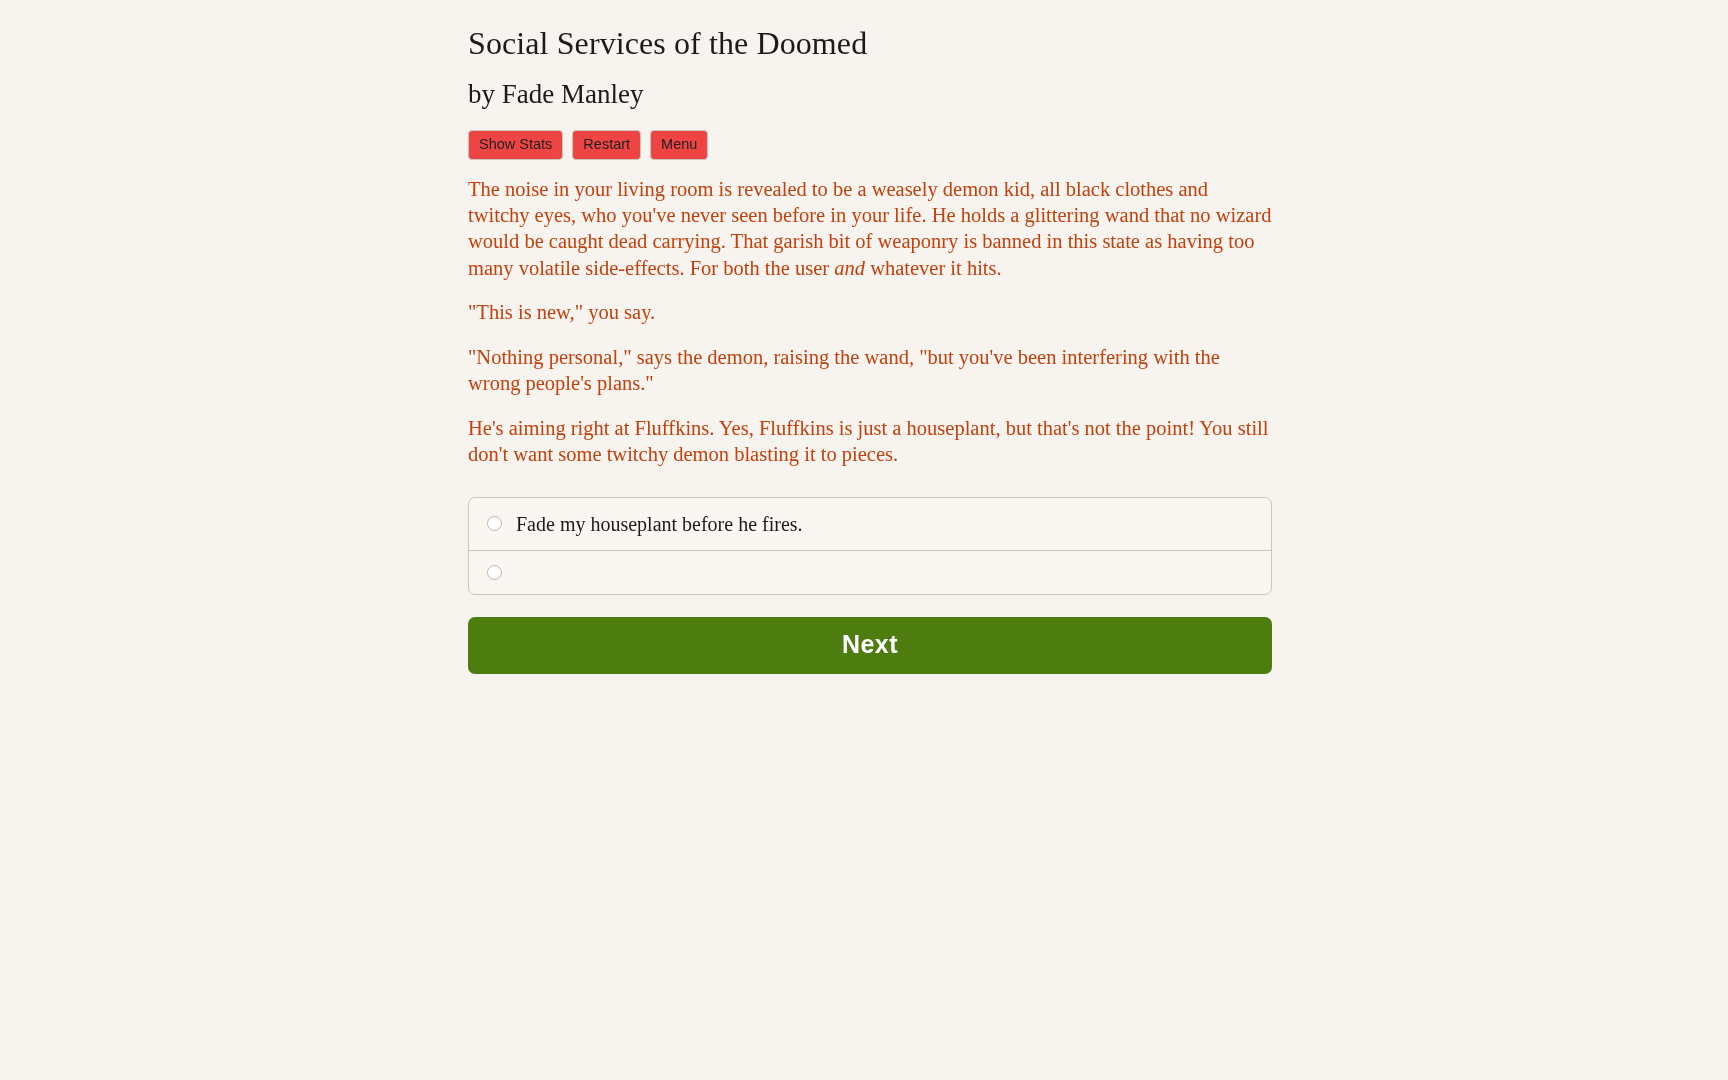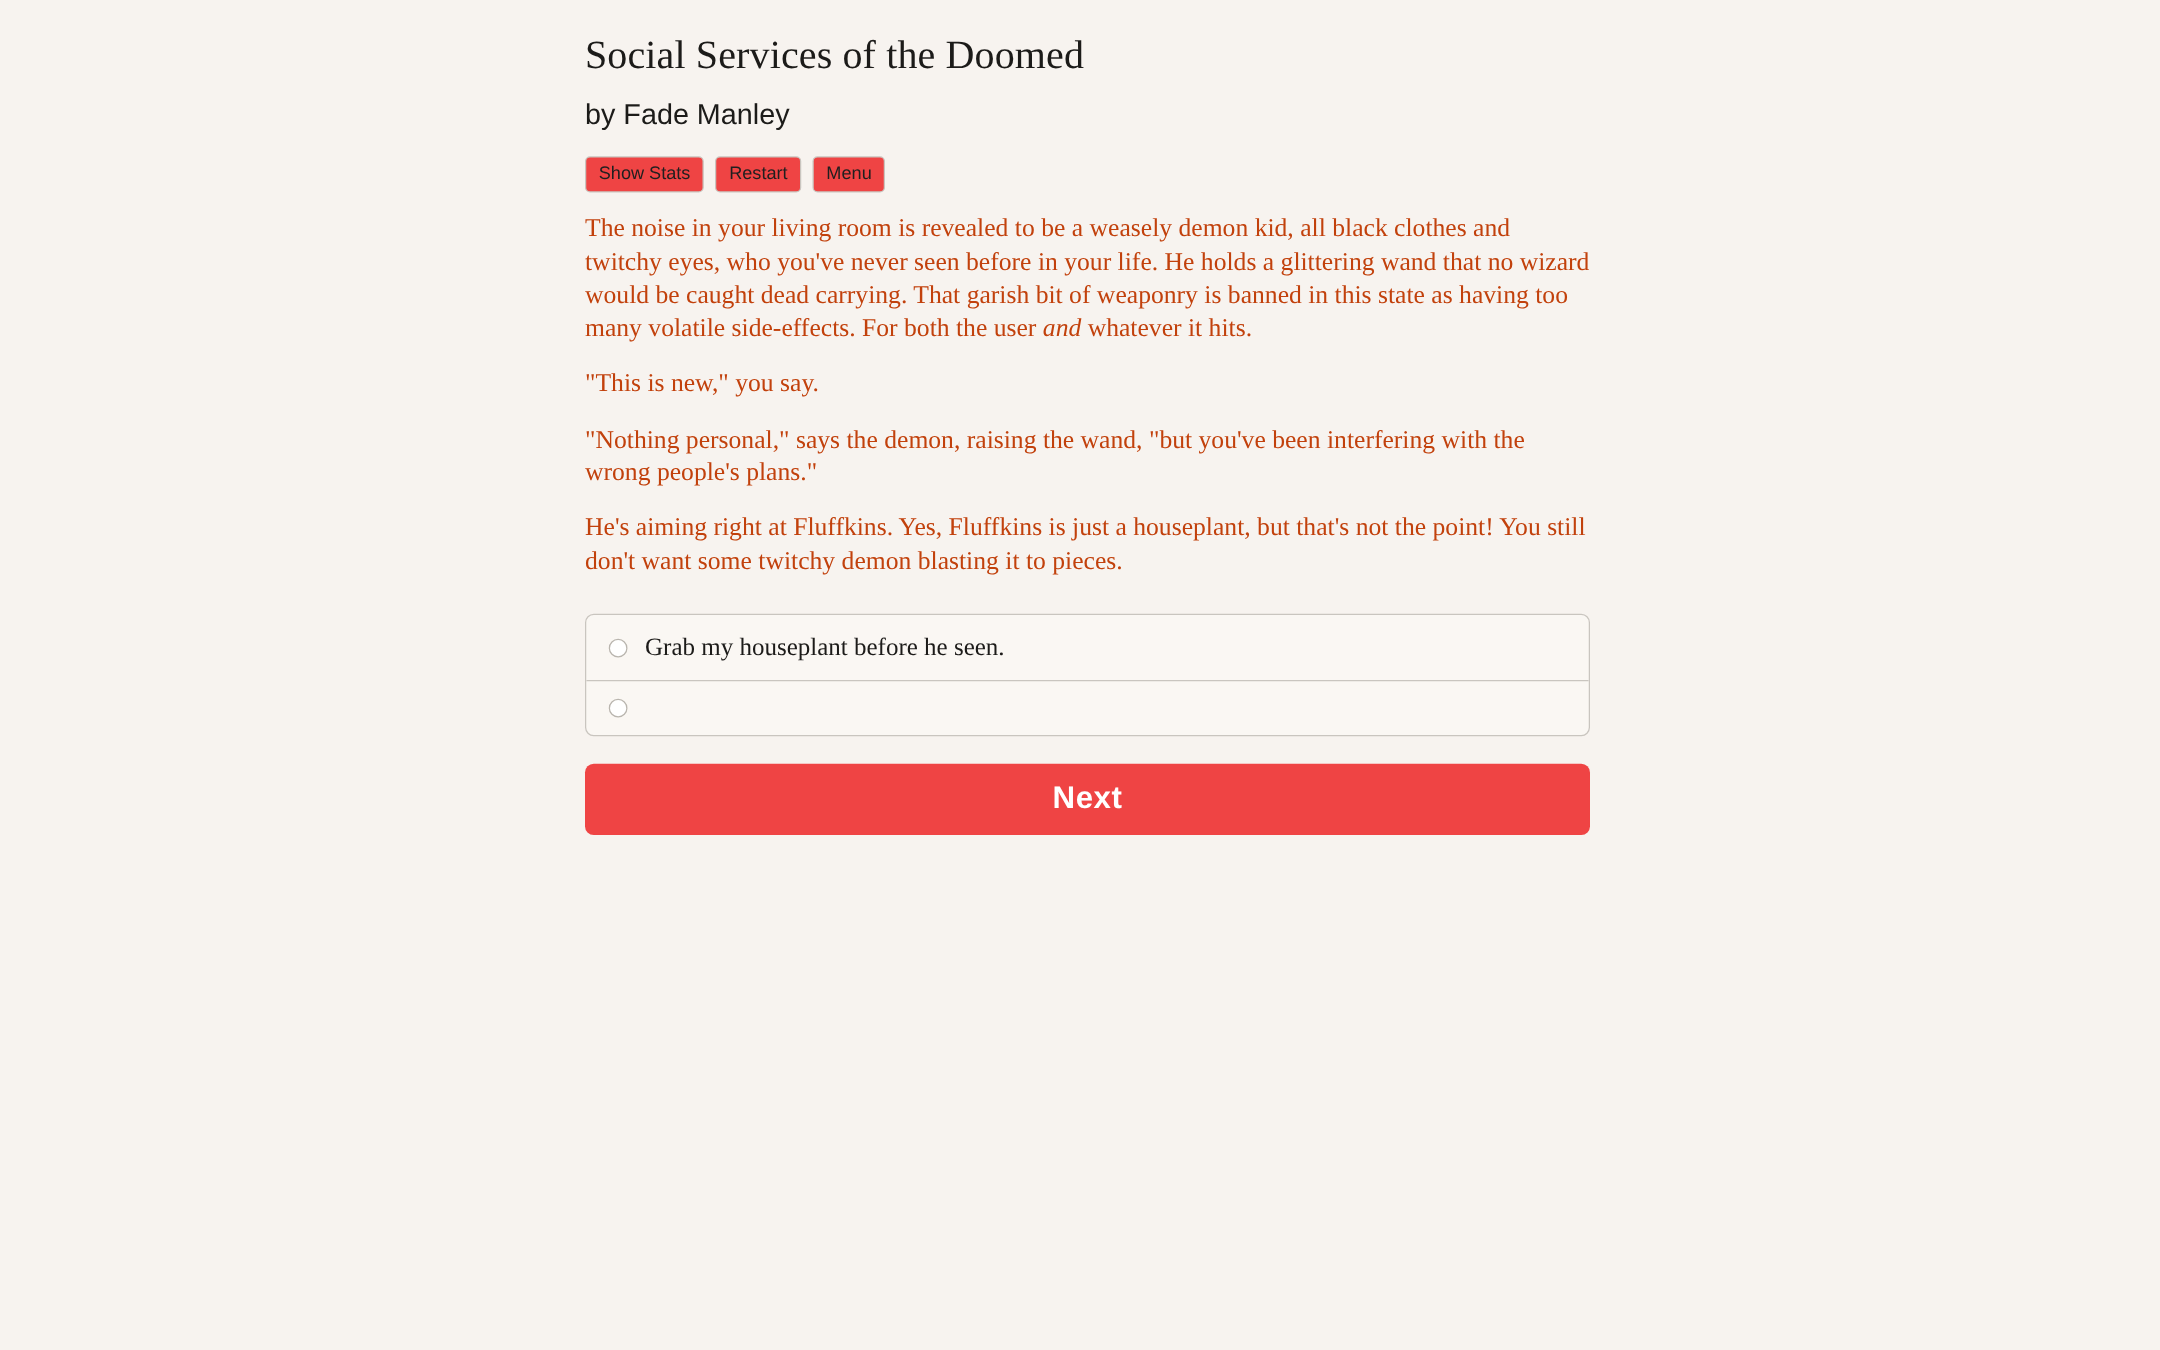--- a/index.html
+++ b/index.html
@@ -33,22 +33,22 @@
     font-size: 32px;
     font-weight: 400;
     color: #1c1b19;
     margin: 0;
     padding-top: 23px;
     line-height: 1.25;
     letter-spacing: 0.1px;
   }
 
   .byline {
-    font-family: Liberation Sans, sans-serif;
-    font-size: 23px;
+    font-family: Liberation Serif, serif;
+    font-size: 27px;
     font-weight: 400;
     color: #1c1b19;
     margin: 0;
     padding-top: 14px;
     line-height: 1.3;
   }
 
   
   .toolbar {
     display: flex;
@@ -136,21 +136,21 @@
     color: #1c1b19;
     line-height: 1.2;
   }
 
   
   .next-btn {
     display: block;
     width: 100%;
     margin-top: 22px;
     padding: 13px 0 15px 0;
-    background: #ef4444;
+    background: #4d7c0f;
     color: #ffffff;
     border: none;
     border-radius: 7px;
     font-family: "Liberation Sans", "DejaVu Sans", sans-serif;
     font-size: 25px;
     font-weight: bold;
     letter-spacing: 0.4px;
     cursor: pointer;
     text-align: center;
   }
@@ -182,21 +182,21 @@
         <span>"Nothing personal," says the demon, raising the wand, "but you've been interfering with the wrong people's plans."</span>
       </p>
       <p>
         <span>He's aiming right at Fluffkins. Yes, Fluffkins is just a houseplant, but that's not the point! You still don't want some twitchy demon blasting it to pieces.</span>
       </p>
     </div>
 
     <div class="choices">
       <div class="choice-row">
         <span class="radio"></span>
-        <span class="choice-label">Grab my houseplant before he seen.</span>
+        <span class="choice-label">Fade my houseplant before he fires.</span>
       </div>
       <div class="choice-row">
         <span class="radio"></span>
       </div>
     </div>
 
     <button class="next-btn">Next</button>
 
   </div>
 </div>

